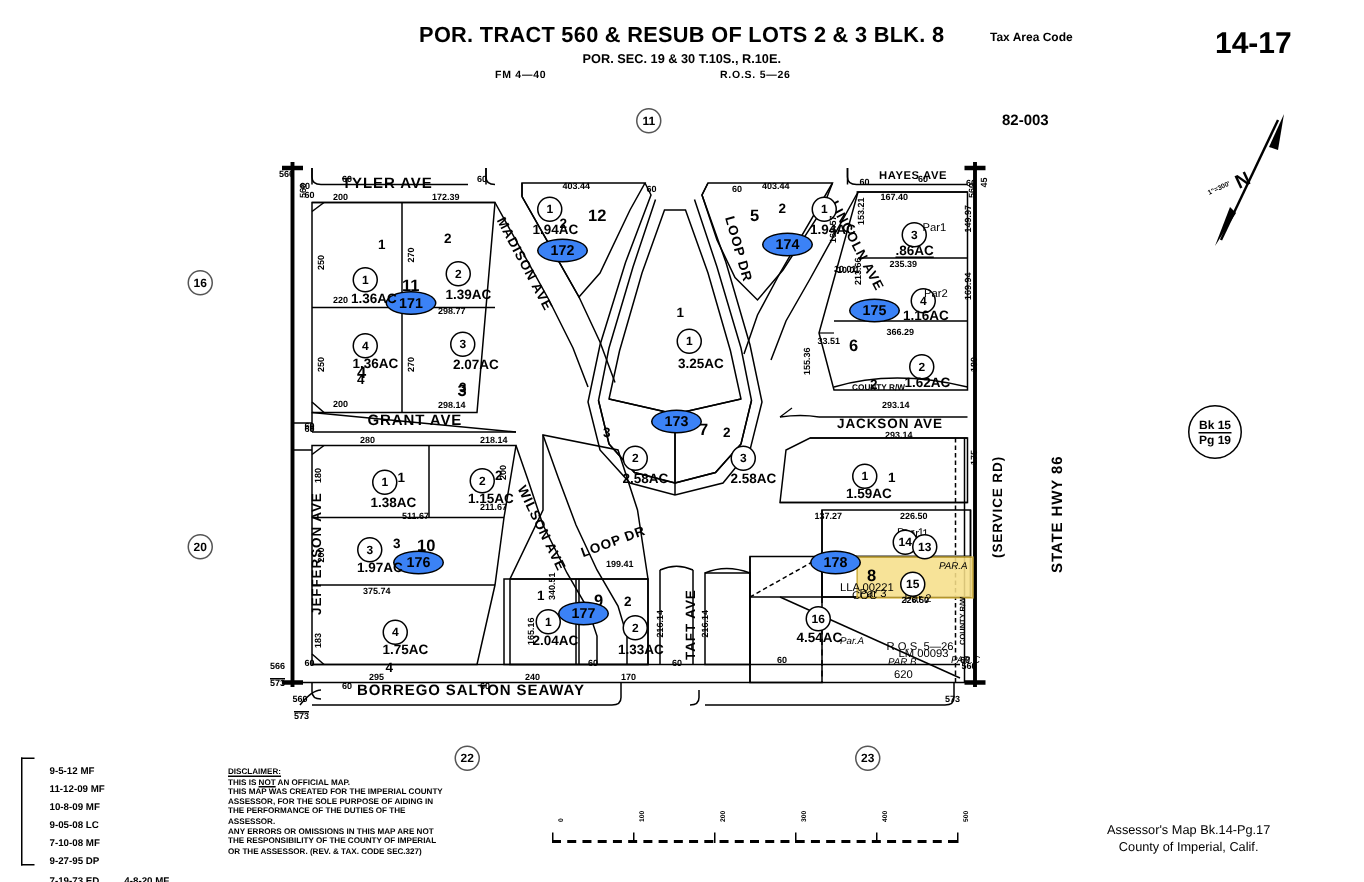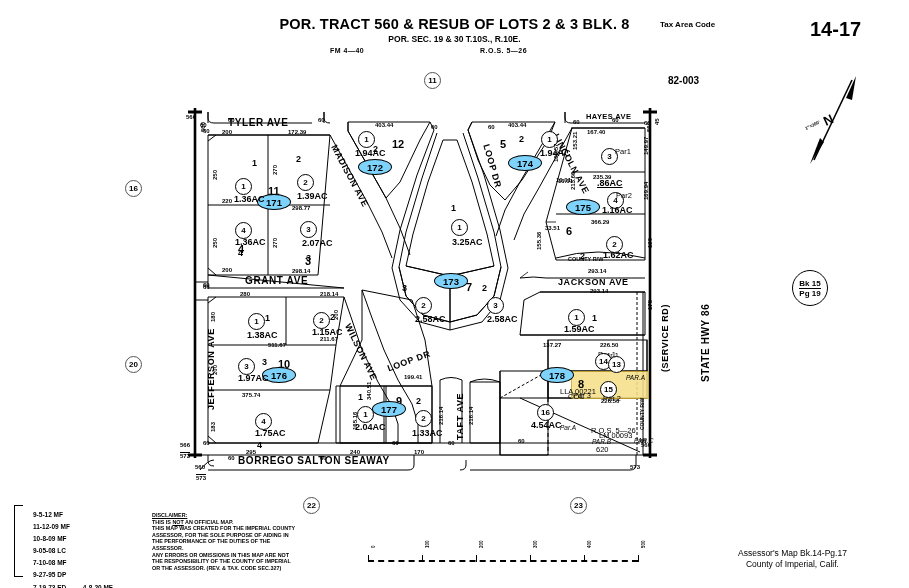--- a/index.html
+++ b/index.html
@@ -25,21 +25,21 @@
   .blknum{font-size:11px;font-weight:bold;}
   .parlbl{font-size:7.5px;padding-left:40px;}
   .tiny{font-size:5.5px;font-weight:bold;}
   
   .circ{position:absolute;border:1.2px solid #000;border-radius:50%;
         display:flex;align-items:center;justify-content:center;
         font-size:8px;font-weight:bold;background:#fff;}
   .circ16{width:15px;height:15px;}
   .ell{position:absolute;border:1.3px solid #000;border-radius:50%;
        display:flex;align-items:center;justify-content:center;
-       font-size:9.5px;font-weight:bold;background:#7dd3fc;width:32px;height:14px;}
+       font-size:9.5px;font-weight:bold;background:#3b82f6;width:32px;height:14px;}
   .edge{position:absolute;border:1px solid #555;border-radius:50%;
         display:flex;align-items:center;justify-content:center;
         font-size:8px;font-weight:bold;background:#fff;width:15px;height:15px;}
   #bk-circle{position:absolute;left:792px;top:270px;width:34px;height:34px;
              border:1.1px solid #000;border-radius:50%;
              display:flex;flex-direction:column;align-items:center;justify-content:center;
              font-size:8px;font-weight:bold;line-height:9px;}
   #bk-circle span:first-child{border-bottom:1px solid #000;padding-bottom:0px;}
   
   #hl-parcel{position:absolute;left:571px;top:371px;width:76px;height:26px;
@@ -286,21 +286,21 @@
     <div class="circ circ16" style="left:451px;top:219px;">1</div>
     <div class="t ac" style="left:452px;top:237px;">3.25AC</div>
     <div class="t lotnum" style="left:451px;top:203px;">1</div>
     <div class="circ circ16" style="left:415px;top:297px;">2</div>
     <div class="t ac" style="left:415px;top:314px;">2.58AC</div>
     <div class="t lotnum" style="left:402px;top:283px;">3</div>
     <div class="circ circ16" style="left:487px;top:297px;">3</div>
     <div class="t ac" style="left:487px;top:314px;">2.58AC</div>
     <div class="t lotnum" style="left:482px;top:283px;">2</div>
     <div class="circ circ16" style="left:601px;top:148px;">3</div>
-    <div class="t ac" style="left:597px;top:178px;text-decoration:underline;">.86AC</div>
+    <div class="t ac" style="left:597px;top:162px;text-decoration:underline;">.86AC</div>
     <div class="circ circ16" style="left:607px;top:192px;">4</div>
     <div class="t ac" style="left:602px;top:205px;">1.16AC</div>
     <div class="circ circ16" style="left:606px;top:236px;">2</div>
     <div class="t ac" style="left:603px;top:250px;">1.62AC</div>
     <div class="t lotnum" style="left:580px;top:251px;">2</div>
     <div class="circ circ16" style="left:568px;top:309px;">1</div>
     <div class="t ac" style="left:564px;top:324px;">1.59AC</div>
     <div class="t lotnum" style="left:592px;top:313px;">1</div>
     <div class="circ circ16" style="left:248px;top:313px;">1</div>
     <div class="t ac" style="left:247px;top:330px;">1.38AC</div>

